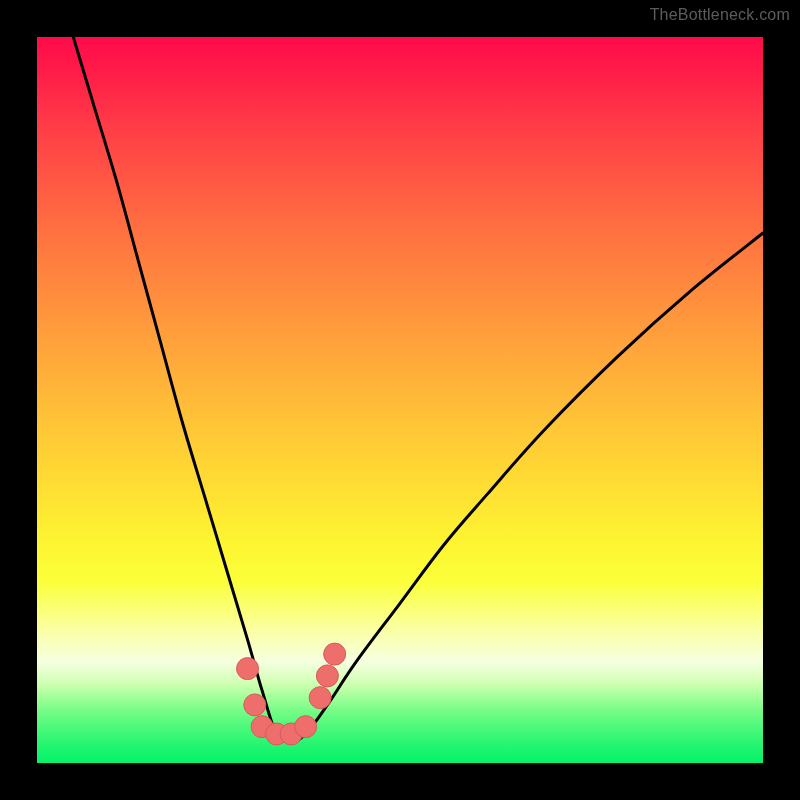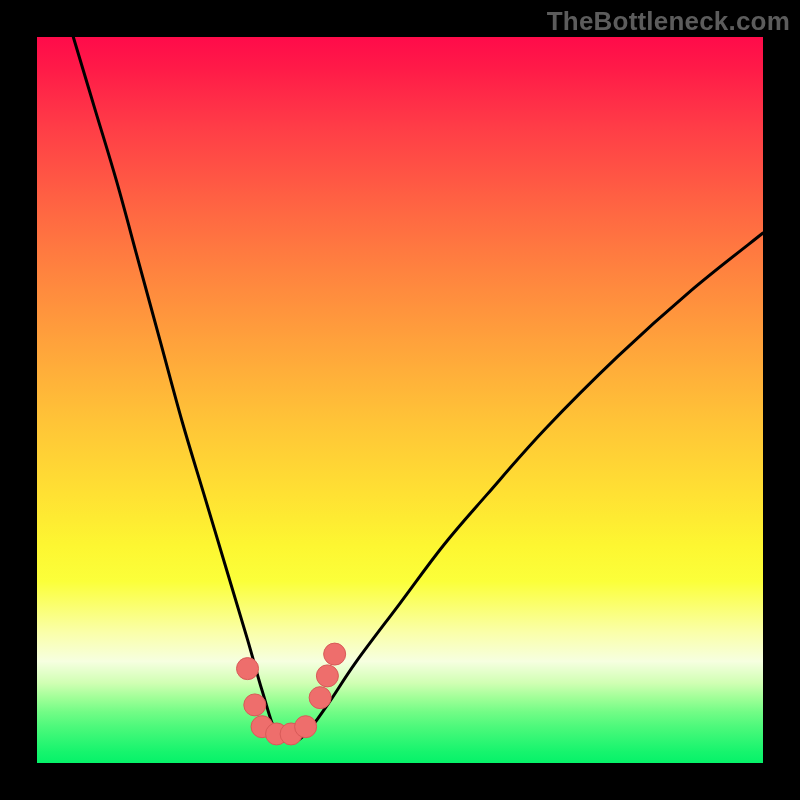--- a/index.html
+++ b/index.html
@@ -54,22 +54,22 @@
       #2df673 97%,
       #16f46d 98.5%,
       #06f269 100%
     );
   }
   .watermark {
     position: absolute;
     top: 6px;
     right: 10px;
     color: #5c5c5c;
-    font-size: 26px;
-    font-weight: 700;
+    font-size: 16px;
+    font-weight: 400;
     letter-spacing: 0.2px;
     user-select: none;
   }
   svg.curves {
     position: absolute;
     left: 0;
     top: 0;
   }
 </style>
 </head>

